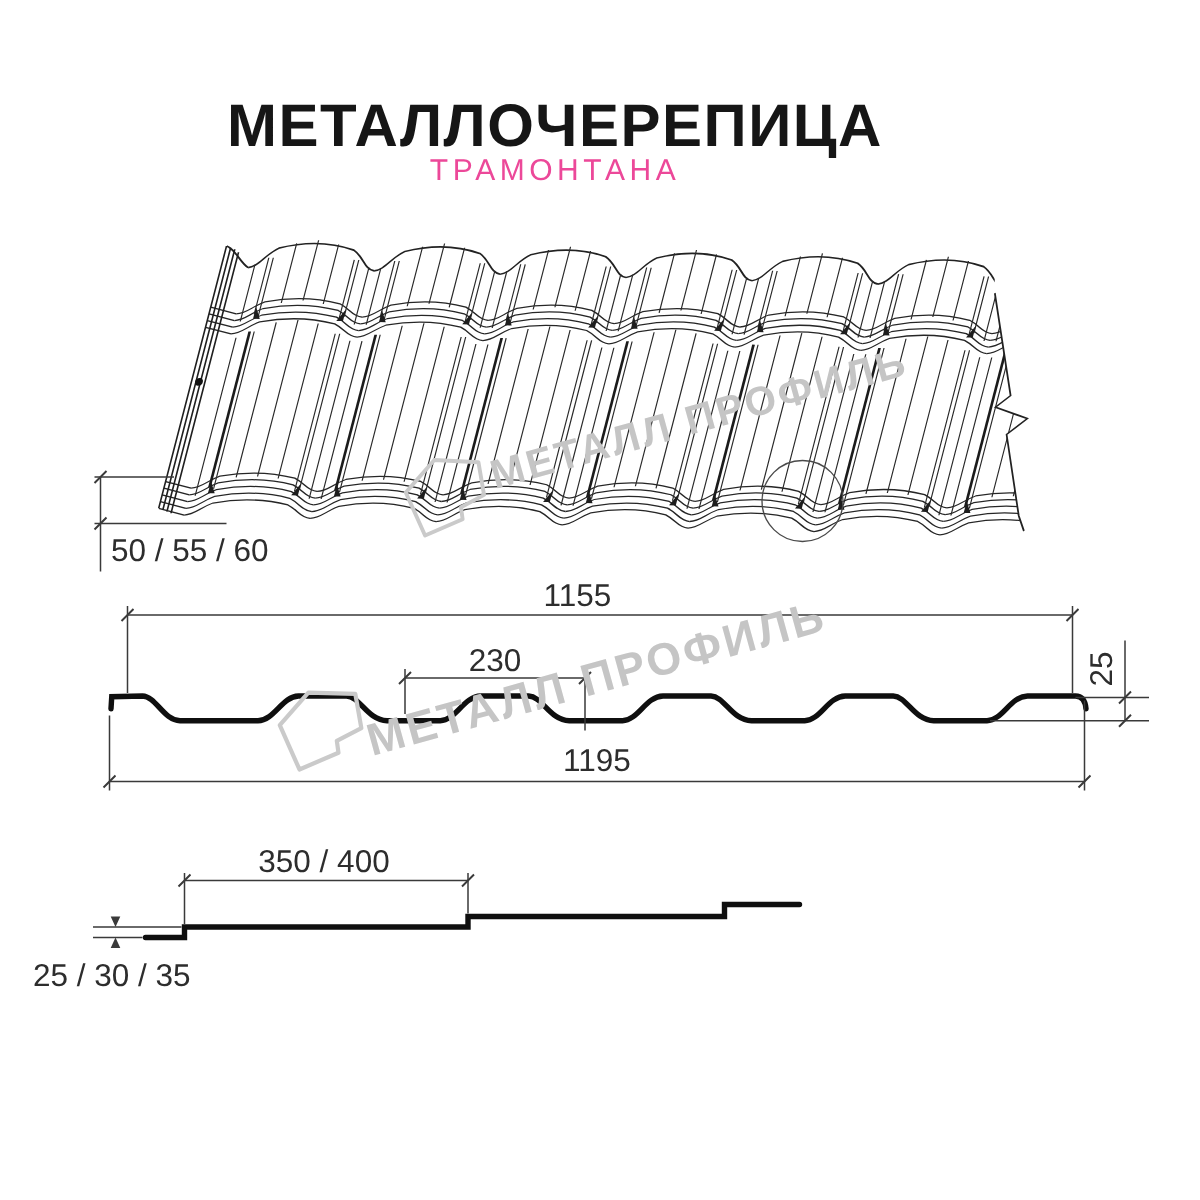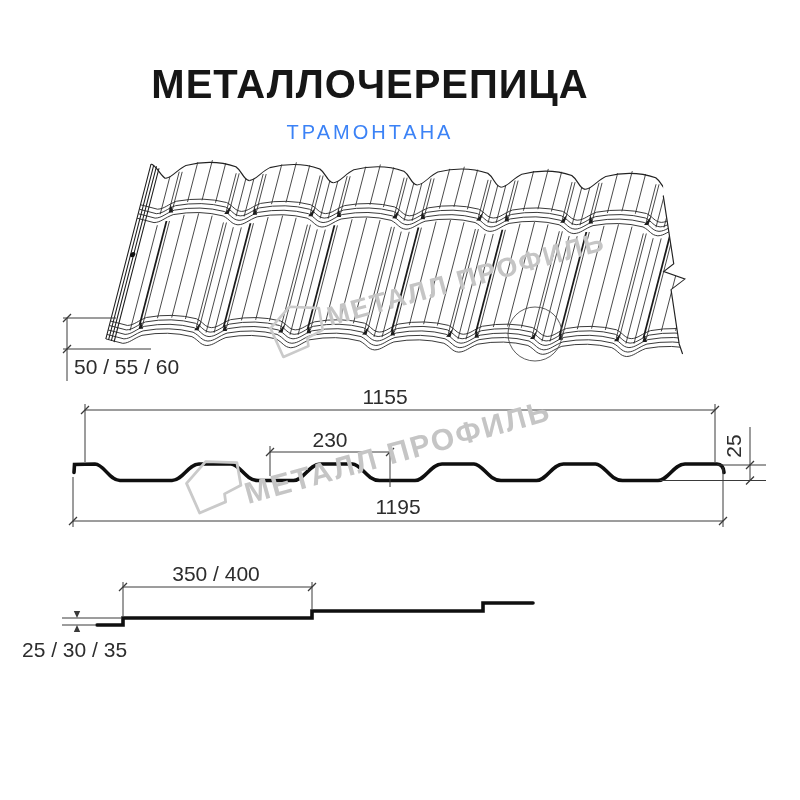--- a/index.html
+++ b/index.html
@@ -1,19 +1,19 @@
 <!DOCTYPE html>
 <html><head>
 <meta charset="utf-8">
 <style>
   html,body{margin:0;padding:0;background:#ffffff;}
   body{width:800px;height:800px;position:relative;font-family:"Liberation Sans",sans-serif;overflow:hidden;}
   .hdr{position:absolute;left:0;width:740px;text-align:center;color:#161616;}
   .title{top:62px;font-size:40px;font-weight:bold;letter-spacing:1px;}
-  .subtitle{top:121px;font-size:20px;font-weight:normal;letter-spacing:3px;color:#3b82f6;}
+  .subtitle{top:103px;font-size:20px;font-weight:normal;letter-spacing:3px;color:#ec4899;}
   svg text{font-family:"Liberation Sans",sans-serif;}
   .dimtxt{font-size:21px;fill:#2d2d2d;}
   .wmtxt{font-weight:bold;fill:#c5c5c5;letter-spacing:2px;}
 </style>
 </head>
 <body>
 
 
 
 <div class="hdr title">МЕТАЛЛОЧЕРЕПИЦА</div>

